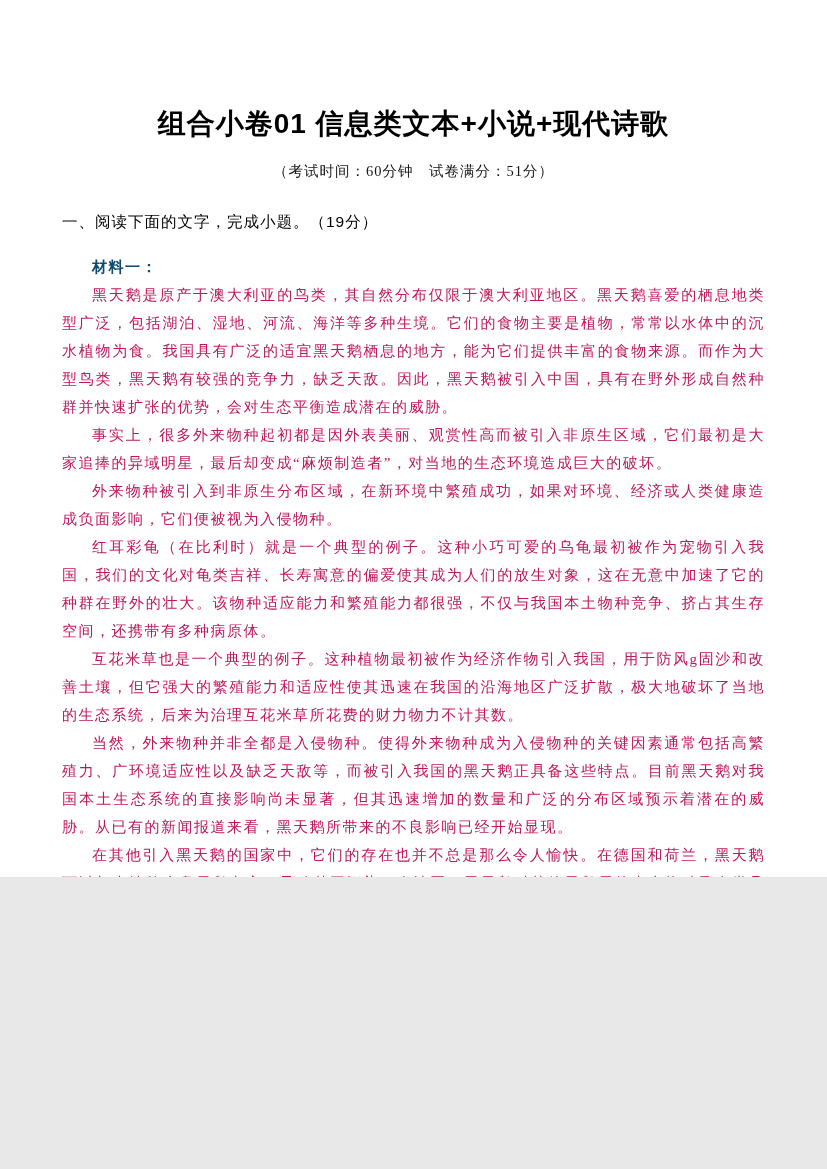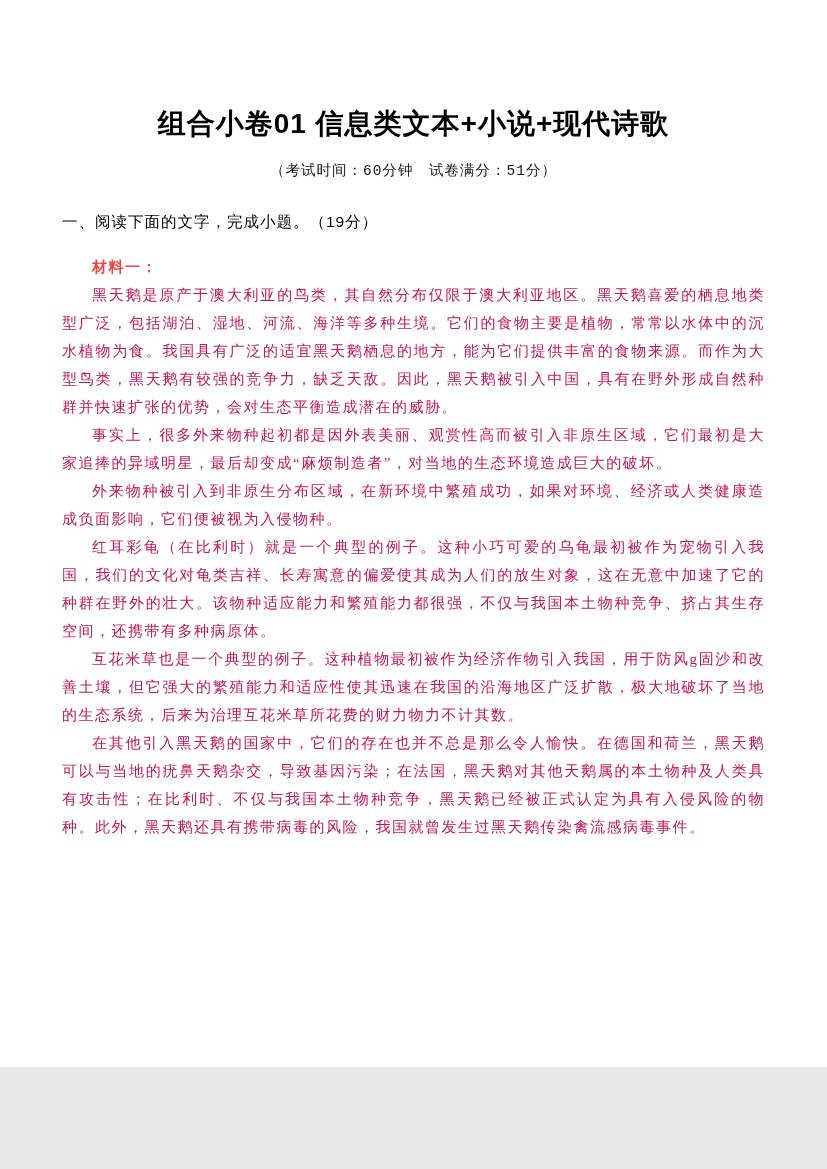--- a/index.html
+++ b/index.html
@@ -3,21 +3,21 @@
 <meta charset="utf-8">
 <style>
   html, body {
     margin: 0;
     padding: 0;
     background: #e8e8e8;
   }
   .page {
     position: relative;
     width: 827px;
-    height: 1067px;
+    height: 877px;
     margin: 0 auto;
     background: #ffffff;
     overflow: hidden;
     font-family: "Liberation Serif", serif;
     color: #1f1f1f;
   }
   .doc-title {
     margin: 0;
     padding-top: 104px;
     text-align: center;
@@ -28,42 +28,41 @@
     letter-spacing: 1px;
     color: #000000;
   }
   .exam-info {
     margin-top: 16px;
     text-align: center;
     font-size: 14.5px;
     line-height: 22px;
     letter-spacing: 1px;
     color: #161616;
-    font-family: Liberation Mono, monospace;
   }
   .content {
     padding: 0 62px;
   }
   .section-heading {
     margin: 29px 0 0 0;
     font-family: "Liberation Sans", sans-serif;
     font-weight: 400;
     font-size: 15.5px;
     line-height: 22px;
     letter-spacing: 1px;
     color: #000000;
   }
   .material-label {
     margin-top: 20px;
     font-weight: 700;
     font-size: 15px;
     line-height: 28px;
     letter-spacing: 1.5px;
     text-indent: 2em;
-    color: #ef4444;
+    color: #0c4a6e;
   }
   .paragraphs p {
     margin: 0;
     font-size: 15px;
     line-height: 28px;
     letter-spacing: 1.5px;
     text-align: justify;
     text-indent: 2em;
     color: #be185d;
   }
@@ -80,16 +79,17 @@
     <h2 class="section-heading">一、阅读下面的文字，完成小题。（19分）</h2>
 
     <div class="material-label">材料一：</div>
 
     <div class="paragraphs">
         <p>黑天鹅是原产于澳大利亚的鸟类，其自然分布仅限于澳大利亚地区。黑天鹅喜爱的栖息地类型广泛，包括湖泊、湿地、河流、海洋等多种生境。它们的食物主要是植物，常常以水体中的沉水植物为食。我国具有广泛的适宜黑天鹅栖息的地方，能为它们提供丰富的食物来源。而作为大型鸟类，黑天鹅有较强的竞争力，缺乏天敌。因此，黑天鹅被引入中国，具有在野外形成自然种群并快速扩张的优势，会对生态平衡造成潜在的威胁。</p>
         <p>事实上，很多外来物种起初都是因外表美丽、观赏性高而被引入非原生区域，它们最初是大家追捧的异域明星，最后却变成“麻烦制造者”，对当地的生态环境造成巨大的破坏。</p>
         <p>外来物种被引入到非原生分布区域，在新环境中繁殖成功，如果对环境、经济或人类健康造成负面影响，它们便被视为入侵物种。</p>
         <p>红耳彩龟（在比利时）就是一个典型的例子。这种小巧可爱的乌龟最初被作为宠物引入我国，我们的文化对龟类吉祥、长寿寓意的偏爱使其成为人们的放生对象，这在无意中加速了它的种群在野外的壮大。该物种适应能力和繁殖能力都很强，不仅与我国本土物种竞争、挤占其生存空间，还携带有多种病原体。</p>
         <p>互花米草也是一个典型的例子。这种植物最初被作为经济作物引入我国，用于防风g固沙和改善土壤，但它强大的繁殖能力和适应性使其迅速在我国的沿海地区广泛扩散，极大地破坏了当地的生态系统，后来为治理互花米草所花费的财力物力不计其数。</p>
+        <p>当然，外来物种并非全都是入侵物种。使得外来物种成为入侵物种的关键因素通常包括高繁殖力、广环境适应性以及缺乏天敌等，而被引入我国的黑天鹅正具备这些特点。目前黑天鹅对我国本土生态系统的直接影响尚未显著，但其迅速增加的数量和广泛的分布区域预示着潜在的威胁。从已有的新闻报道来看，黑天鹅所带来的不良影响已经开始显现。</p>
         <p>在其他引入黑天鹅的国家中，它们的存在也并不总是那么令人愉快。在德国和荷兰，黑天鹅可以与当地的疣鼻天鹅杂交，导致基因污染；在法国，黑天鹅对其他天鹅属的本土物种及人类具有攻击性；在比利时、不仅与我国本土物种竞争，黑天鹅已经被正式认定为具有入侵风险的物种。此外，黑天鹅还具有携带病毒的风险，我国就曾发生过黑天鹅传染禽流感病毒事件。</p>
       </div>
   </div>
 </div>
 
 </body></html>

